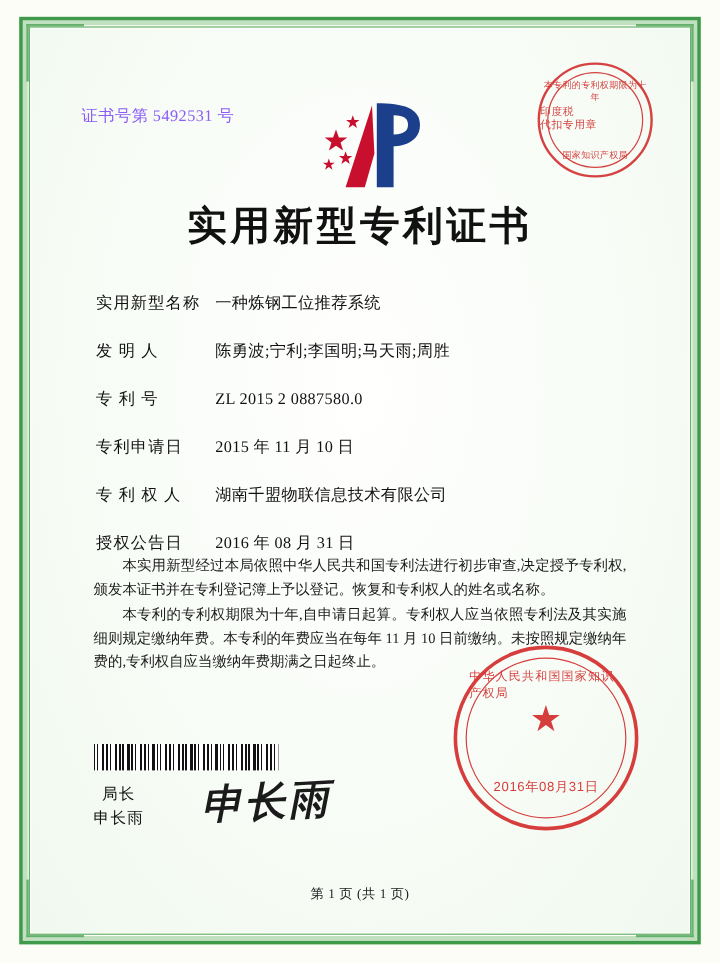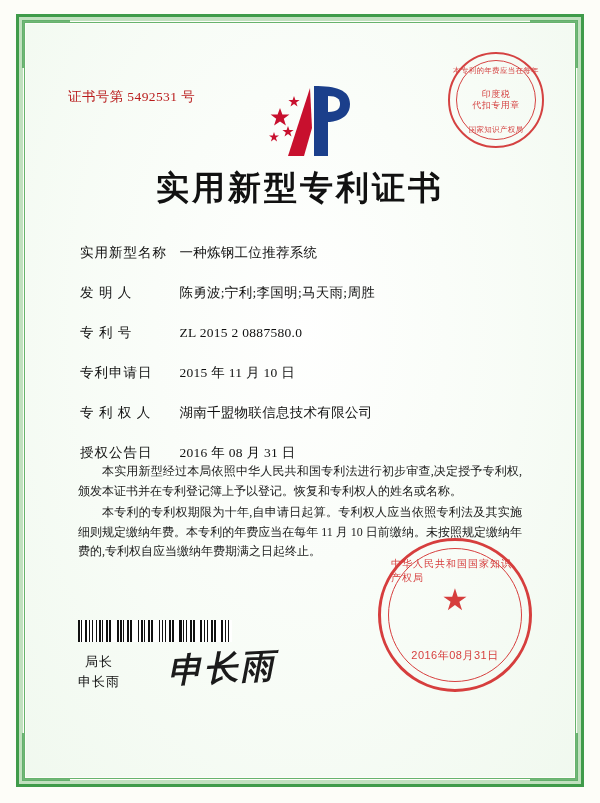--- a/index.html
+++ b/index.html
@@ -72,21 +72,21 @@
     position: absolute;
     left: 40px; top: 44px;
     width: 520px;
     height: 714px;
   }
 
   .cert-no {
     position: absolute;
     left: 28px; top: 44px;
     font-size: 13.5px;
-    color: #b91c1c;
+    color: #8b5cf6;
     letter-spacing: .4px;
     white-space: nowrap;
   }
 
   
   .logo {
     position: absolute;
     left: 218px; top: 38px;
     width: 96px; height: 78px;
   }
@@ -98,24 +98,24 @@
     width: 92px; height: 92px;
     border: 2.5px solid #cf2222;
     border-radius: 50%;
     color: #cf2222;
     opacity: .85;
   }
   .seal-top .sealtxt {
     position: absolute;
     left: 0; right: 0; top: 50%;
     transform: translateY(-50%);
-    text-align: center;
+    text-align: left;
     font-size: 9px;
     line-height: 11px;
-    font-family: Liberation Serif, serif;
+    font-family: Liberation Mono, monospace;
     letter-spacing: .5px;
   }
   .seal-top .ring {
     position: absolute;
     left: 6px; top: 6px; right: 6px; bottom: 6px;
     border: 1px solid #cf2222;
     border-radius: 50%;
   }
   .seal-top .arc-top,
   .seal-top .arc-bottom {
@@ -292,21 +292,21 @@
           <polygon points="22,26 24.4,32.6 31.4,32.6 25.8,36.8 27.9,43.5 22,39.4 16.1,43.5 18.2,36.8 12.6,32.6 19.6,32.6"></polygon>
           <polygon points="36,14 37.4,18 41.6,18 38.2,20.6 39.5,24.6 36,22.1 32.5,24.6 33.8,20.6 30.4,18 34.6,18"></polygon>
           <polygon points="30,44 31.4,48 35.6,48 32.2,50.6 33.5,54.6 30,52.1 26.5,54.6 27.8,50.6 24.4,48 28.6,48"></polygon>
           <polygon points="16,50 17.2,53.6 21,53.6 17.9,55.8 19.1,59.4 16,57.2 12.9,59.4 14.1,55.8 11,53.6 14.8,53.6"></polygon>
         </g>
       </svg>
     </div>
 
     <div class="seal-top">
       <div class="ring"></div>
-      <div class="arc-top">本专利的年费应当在每年</div>
+      <div class="arc-top">本专利的专利权期限为十年</div>
       <div class="sealtxt">
         <div>印度税</div>
         <div>代扣专用章</div>
       </div>
       <div class="arc-bottom">国家知识产权局</div>
     </div>
 
     <div class="title">实用新型专利证书</div>
 
     <div class="fields">
@@ -350,14 +350,15 @@
 
     <div class="signature">申长雨</div>
 
     <div class="seal-main">
       <div class="inner-ring"></div>
       <div class="arc">中华人民共和国国家知识产权局</div>
       <div class="star">★</div>
       <div class="sealdate">2016年08月31日</div>
     </div>
 
+    <div class="page-footer">第 1 页 (共 1 页)</div>
   </div>
 </div>
 
 </body></html>

